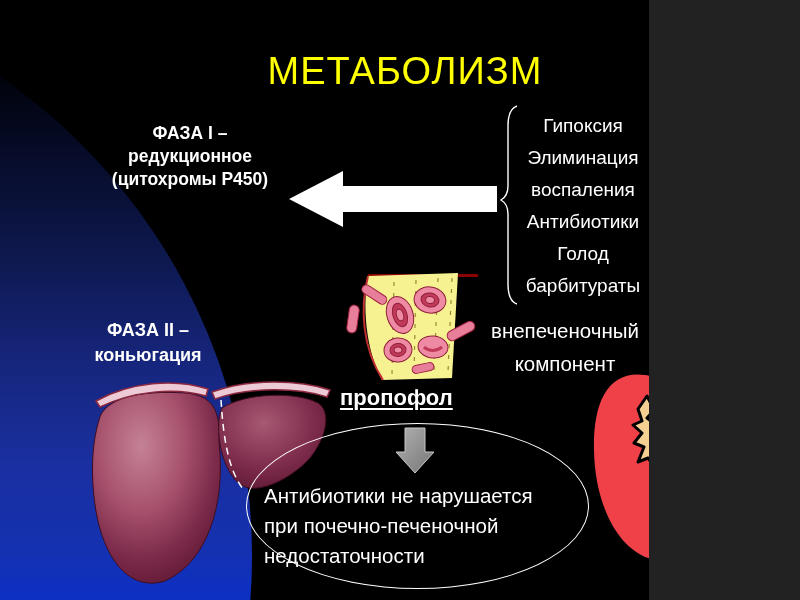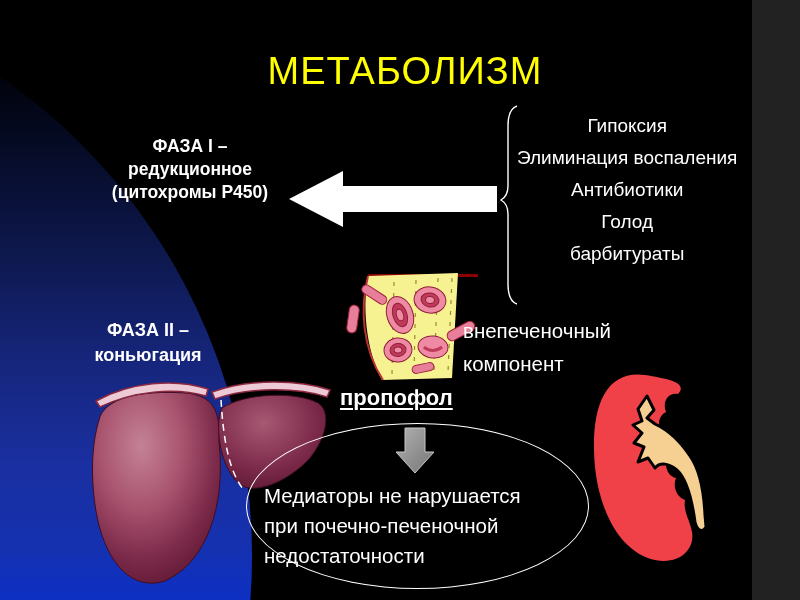--- a/index.html
+++ b/index.html
@@ -1,39 +1,39 @@
 <!DOCTYPE html>
 <html><head>
 <meta charset="utf-8">
 <style>
   html,body{margin:0;padding:0;background:#222;}
   .stage{
-    position:relative;width:752px;height:600px;overflow:hidden;
+    position:relative;width:649px;height:600px;overflow:hidden;
     background:#000;font-family:"Liberation Sans",sans-serif;
     -webkit-font-smoothing:antialiased;
   }
   .stage svg{position:absolute;left:0;top:0;}
   .txt{position:absolute;color:#fff;z-index:3;}
   .title{
     left:180px;top:50px;width:450px;text-align:center;
     font-size:38px;letter-spacing:1px;color:#ffff00;font-weight:400;
   }
   .phase1{
-    left:95px;top:135px;width:190px;text-align:center;
+    left:95px;top:122px;width:190px;text-align:center;
     font-size:17.5px;font-weight:bold;line-height:23px;
   }
   .phase2{
     left:63px;top:318px;width:170px;text-align:center;
     font-size:18px;font-weight:bold;line-height:25px;
   }
   .factors{
     left:517px;top:110px;font-size:19px;line-height:32px;font-weight:400;text-align:center;
   }
   .extrahepatic{
-    left:463px;top:314px;width:204px;
+    left:463px;top:314px;width:204px;text-align:center;
     font-size:20.5px;line-height:33px;
   }
   .drug{
     left:340px;top:385px;width:160px;
     font-size:22px;font-weight:bold;text-decoration:underline;
     text-underline-offset:3px;
   }
   .conclusion{
     left:264px;top:481px;width:310px;
     font-size:20.5px;line-height:30px;
@@ -168,18 +168,18 @@
   </div>
 
   <div class="txt extrahepatic">
     <div>внепеченочный</div>
     <div>компонент</div>
   </div>
 
   <div class="txt drug">пропофол</div>
 
   <div class="txt conclusion">
-    <div>Медиаторы не нарушается</div>
+    <div>Антибиотики не нарушается</div>
     <div>при почечно-печеночной</div>
     <div>недостаточности</div>
   </div>
 
 </div>
 
 </body></html>

